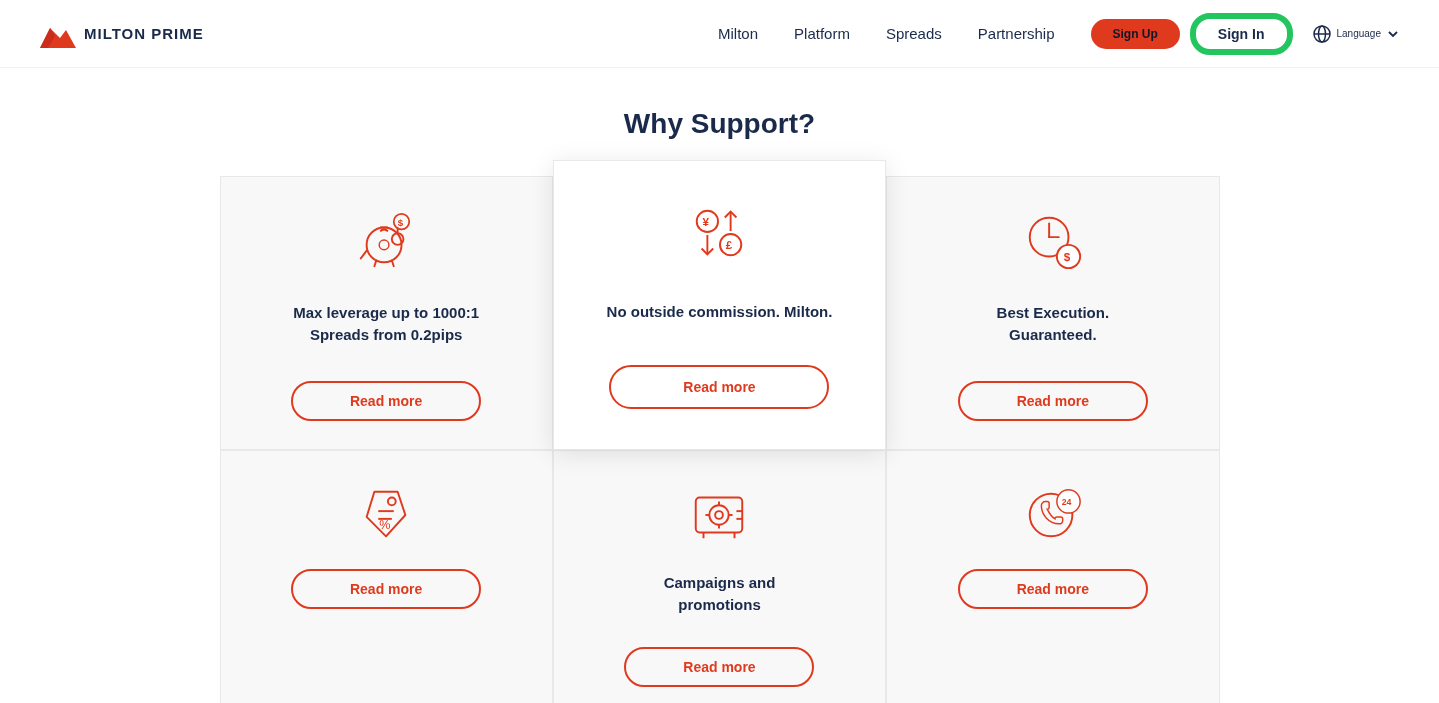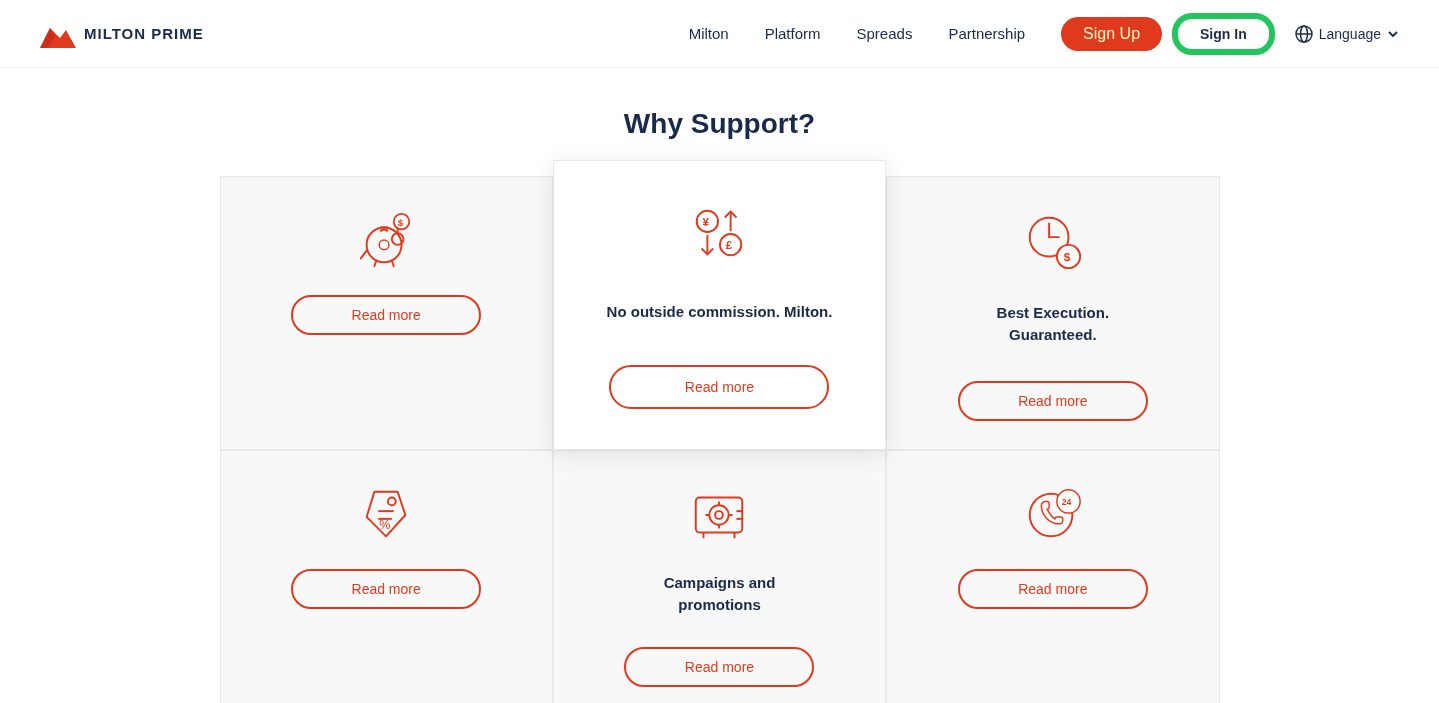--- a/index.html
+++ b/index.html
@@ -46,26 +46,26 @@
       margin-right: 36px;
     }
     .nav-links a {
       text-decoration: none;
       color: #1a2a4a;
       font-size: 15px;
       font-weight: 500;
     }
     .btn-signup {
       background: #e03a1e;
-      color: #fef9c3;
+      color: #0f172a;
       border: none;
       border-radius: 20px;
       padding: 8px 22px;
-      font-size: 16px;
-      font-weight: 400;
+      font-size: 12px;
+      font-weight: 700;
       cursor: pointer;
       margin-right: 10px;
     }
     .btn-signin {
       background: transparent;
       color: #1a2a4a;
       border: 6px solid #22c55e;
       border-radius: 20px;
       padding: 7px 22px;
       font-size: 14px;
@@ -73,21 +73,21 @@
       cursor: pointer;
       margin-right: 20px;
     }
     .lang-btn {
       display: flex;
       align-items: center;
       gap: 6px;
       background: none;
       border: none;
       cursor: pointer;
-      font-size: 14px;
+      font-size: 10px;
       color: #1a2a4a;
     }
 
     
     main {
       padding: 40px 60px 40px;
     }
     .page-title {
       text-align: center;
       font-size: 28px;
@@ -153,21 +153,21 @@
       justify-content: center;
     }
 
     .read-more-btn {
       border: 2px solid #e03a1e;
       color: #e03a1e;
       background: transparent;
       border-radius: 24px;
       padding: 10px 40px;
       font-size: 14px;
-      font-weight: 400;
+      font-weight: 700;
       cursor: pointer;
       width: 190px;
     }
     .card.featured .read-more-btn {
       width: 220px;
       padding: 12px 50px;
     }
   </style>
 </head>
 <body>
@@ -221,20 +221,23 @@
           <path d="M38 52 L40 58" stroke="#e03a1e" stroke-width="2" stroke-linecap="round"></path>
           <path d="M26 22 Q30 18 34 22" stroke="#e03a1e" stroke-width="2" fill="none"></path>
 
           <line x1="26" y1="18" x2="34" y2="18" stroke="#e03a1e" stroke-width="2"></line>
 
           <circle cx="48" cy="12" r="8" stroke="#e03a1e" stroke-width="1.8"></circle>
           <text x="44" y="16" fill="#e03a1e" font-size="10" font-weight="bold">$</text>
           <circle cx="30" cy="36" r="5" stroke="#e03a1e" stroke-width="1.5"></circle>
         </svg>
       </div>
+      <div class="card-text">
+        Max leverage up to 1000:1<br>Spreads from 0.2pips
+      </div>
       <button class="read-more-btn">Read more</button>
     </div>
 
     <div class="card featured">
       <div class="card-icon">
         <svg viewBox="0 0 64 64" fill="none" xmlns="http://www.w3.org/2000/svg">
 
           <circle cx="20" cy="20" r="11" stroke="#e03a1e" stroke-width="2"></circle>
           <text x="15" y="25" fill="#e03a1e" font-size="12" font-weight="bold">¥</text>
 

